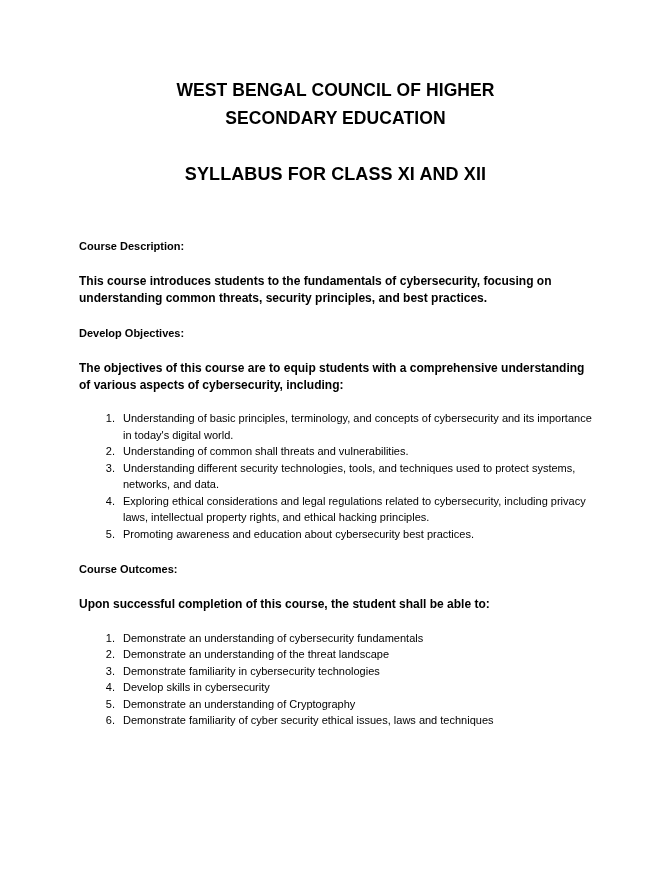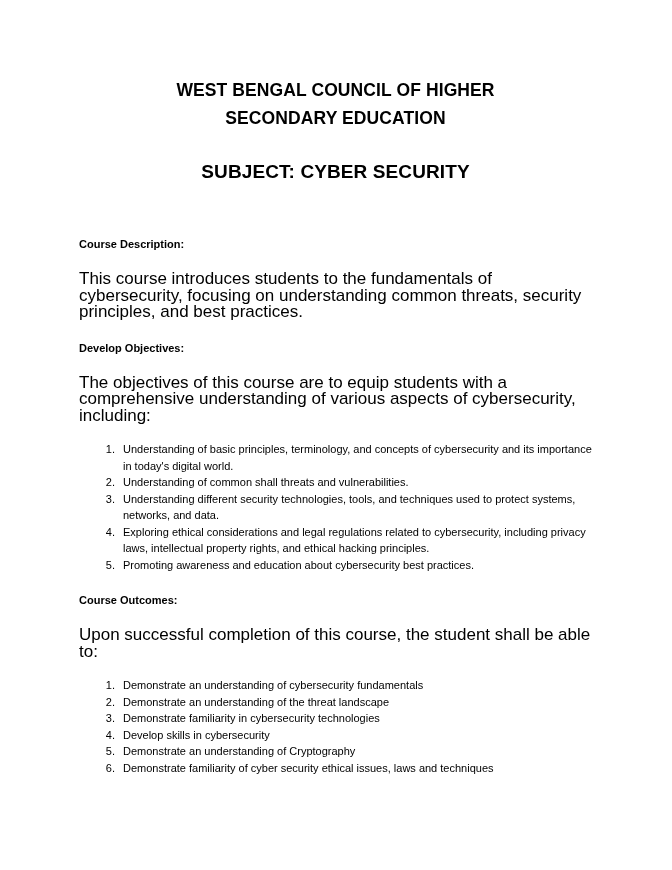--- a/index.html
+++ b/index.html
@@ -68,22 +68,22 @@
   }
 
   .section-heading {
     font-size: 11px;
     font-weight: bold;
     line-height: 16px;
     margin: 0;
   }
 
   .paragraph {
-    font-size: 17px;
-    font-weight: normal;
+    font-size: 12px;
+    font-weight: bold;
     line-height: 16.5px;
     margin: 0;
     padding-top: 19px;
     text-align: left;
   }
 
   .gap-before-heading {
     padding-top: 19px;
   }
 
@@ -110,21 +110,21 @@
 <body>
 
 <div class="page">
   <div class="content">
 
     <div class="title-block">
       <div class="doc-title">
         <span>WEST BENGAL COUNCIL OF HIGHER</span><br>
         <span>SECONDARY EDUCATION</span>
       </div>
-      <div class="doc-subject">SUBJECT: CYBER SECURITY</div>
+      <div class="doc-subtitle">SYLLABUS FOR CLASS XI AND XII</div>
     </div>
 
     <div class="body-block">
 
       <div class="section-heading">Course Description:</div>
       <p class="paragraph">This course introduces students to the fundamentals of cybersecurity, focusing on understanding common threats, security principles, and best practices.</p>
 
       <div class="section-heading gap-before-heading">Develop Objectives:</div>
       <p class="paragraph">The objectives of this course are to equip students with a comprehensive understanding of various aspects of cybersecurity, including:</p>
       <ol class="numbered-list">

